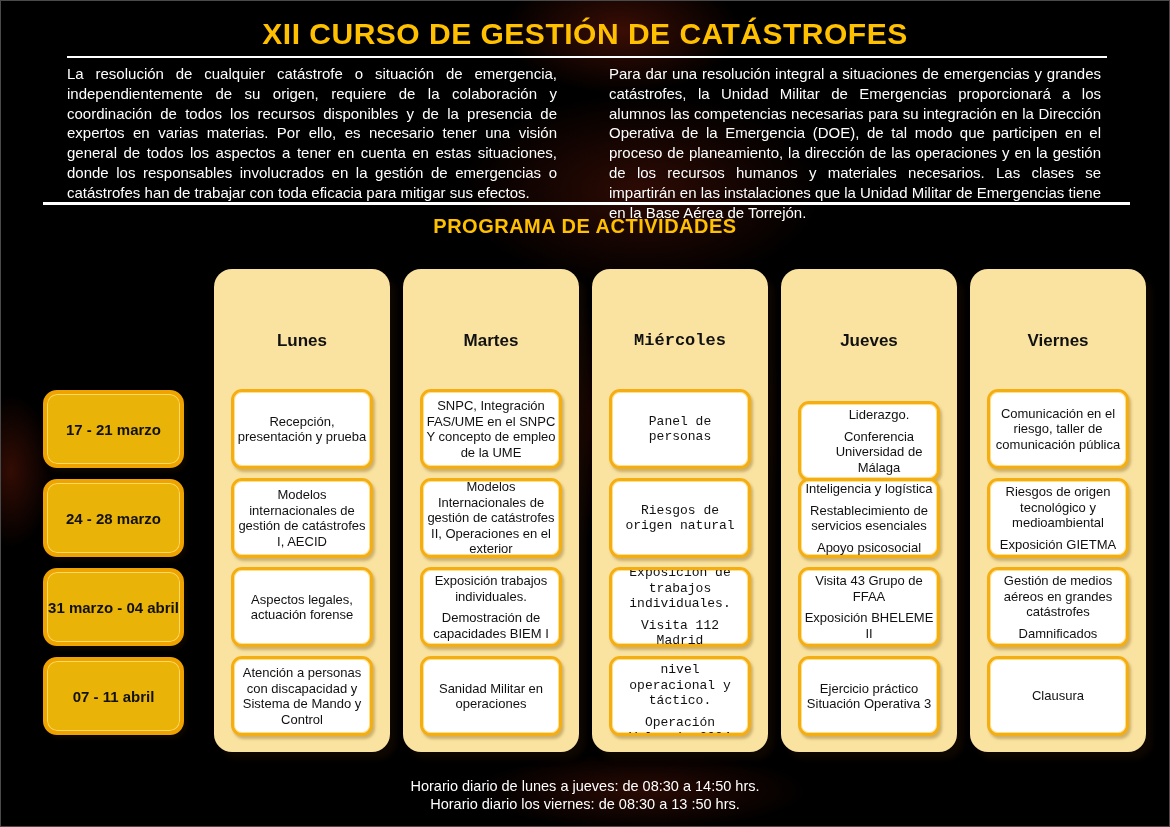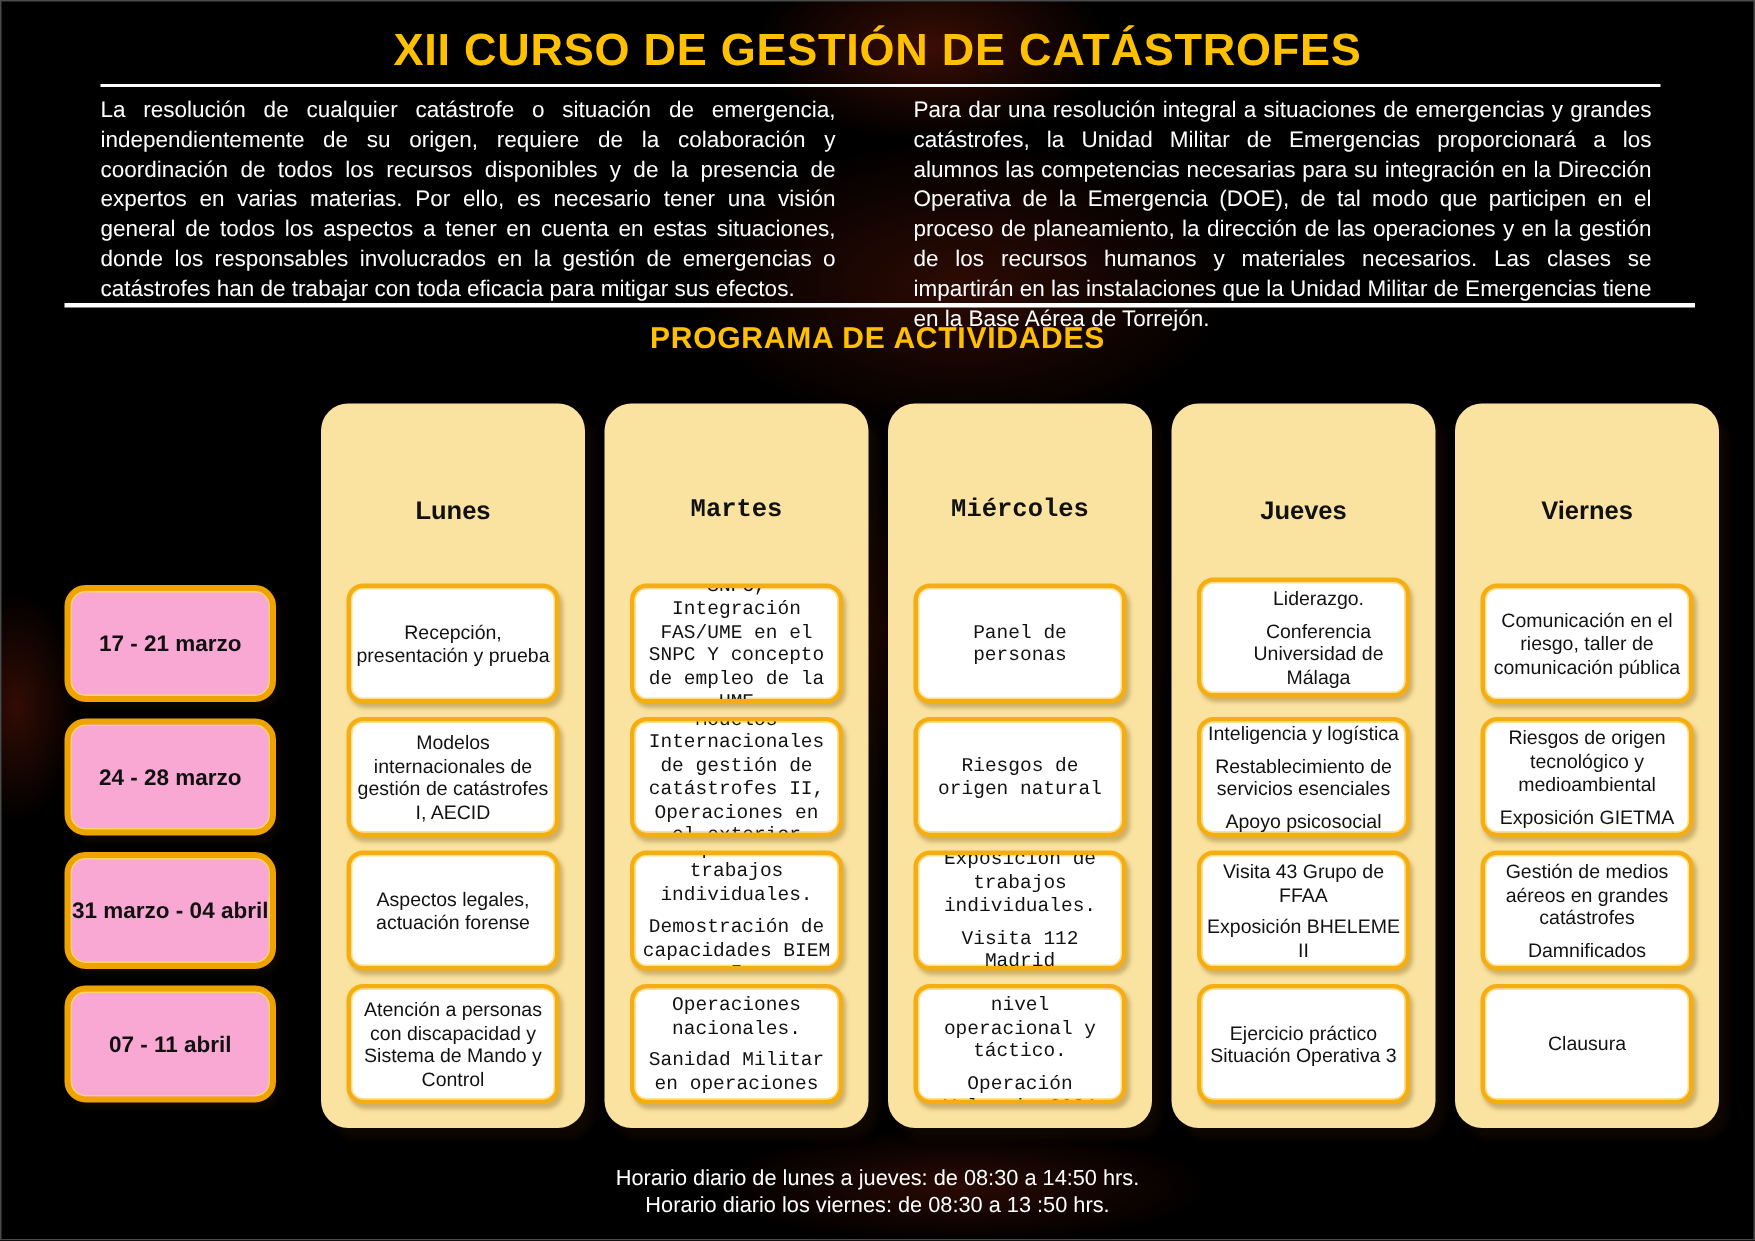--- a/index.html
+++ b/index.html
@@ -57,21 +57,21 @@
   .program-heading{
     position:absolute;top:214px;left:0;width:100%;
     margin:0;text-align:center;
     font-size:20px;font-weight:bold;letter-spacing:0.5px;
     color:var(--gold);
   }
   .board{position:absolute;inset:0;}
   .date-box{
     position:absolute;left:42px;width:141px;height:78px;
     box-sizing:border-box;
-    background:#f9a8d4;
+    background:#eab308;
     border:4px solid var(--date-border);
     border-radius:14px;
     box-shadow:3px 4px 4px rgba(20,10,0,0.65), inset 0 0 0 1px #ffd963;
     display:flex;align-items:center;justify-content:center;
     font-size:15px;font-weight:bold;color:var(--text-dark);
     text-align:center;
   }
   .day-col{
     position:absolute;top:268px;width:176px;height:483px;
     box-sizing:border-box;
@@ -135,34 +135,33 @@
           <div class="cell" style="top: 209px;">
             <p class="cell-par">Modelos internacionales de gestión de catástrofes I, AECID</p>
           </div>
           <div class="cell" style="top: 298px;">
             <p class="cell-par">Aspectos legales, actuación forense</p>
           </div>
           <div class="cell" style="top: 387px;">
             <p class="cell-par">Atención a personas con discapacidad y Sistema de Mando y Control</p>
           </div>
         </div>
-        <div class="day-col" style="left: 402px; font-family: Liberation Mono, monospace;">
+        <div class="day-col" style="left: 402px;">
           <div class="day-header">Martes</div>
           <div class="cell" style="top: 120px;">
             <p class="cell-par">SNPC, Integración FAS/UME en el SNPC Y concepto de empleo de la UME</p>
           </div>
           <div class="cell" style="top: 209px;">
             <p class="cell-par">Modelos Internacionales de gestión de catástrofes II, Operaciones en el exterior</p>
           </div>
           <div class="cell" style="top: 298px;">
             <p class="cell-par">Exposición trabajos individuales.</p>
             <p class="cell-par">Demostración de capacidades BIEM I</p>
           </div>
           <div class="cell" style="top: 387px;">
-            <p class="cell-par">Operaciones nacionales.</p>
             <p class="cell-par">Sanidad Militar en operaciones</p>
           </div>
         </div>
         <div class="day-col" style="left: 591px; font-family: Liberation Mono, monospace;">
           <div class="day-header">Miércoles</div>
           <div class="cell" style="top: 120px;">
             <p class="cell-par">Panel de personas</p>
           </div>
           <div class="cell" style="top: 209px;">
             <p class="cell-par">Riesgos de origen natural</p>
@@ -171,21 +170,21 @@
             <p class="cell-par">Exposición de trabajos individuales.</p>
             <p class="cell-par">Visita 112 Madrid</p>
           </div>
           <div class="cell" style="top: 387px;">
             <p class="cell-par">Planeamiento nivel operacional  y táctico.</p>
             <p class="cell-par">Operación Valencia 2024</p>
           </div>
         </div>
         <div class="day-col" style="left: 780px;">
           <div class="day-header">Jueves</div>
-          <div class="cell" style="top: 116px; padding-left: 23px;">
+          <div class="cell" style="top: 132px; padding-left: 23px;">
             <p class="cell-par">Liderazgo.</p>
             <p class="cell-par">Conferencia Universidad de Málaga</p>
           </div>
           <div class="cell" style="top: 209px;">
             <p class="cell-par">Inteligencia y logística</p>
             <p class="cell-par">Restablecimiento de servicios esenciales</p>
             <p class="cell-par">Apoyo psicosocial</p>
           </div>
           <div class="cell" style="top: 298px;">
             <p class="cell-par">Visita 43 Grupo de FFAA</p>

